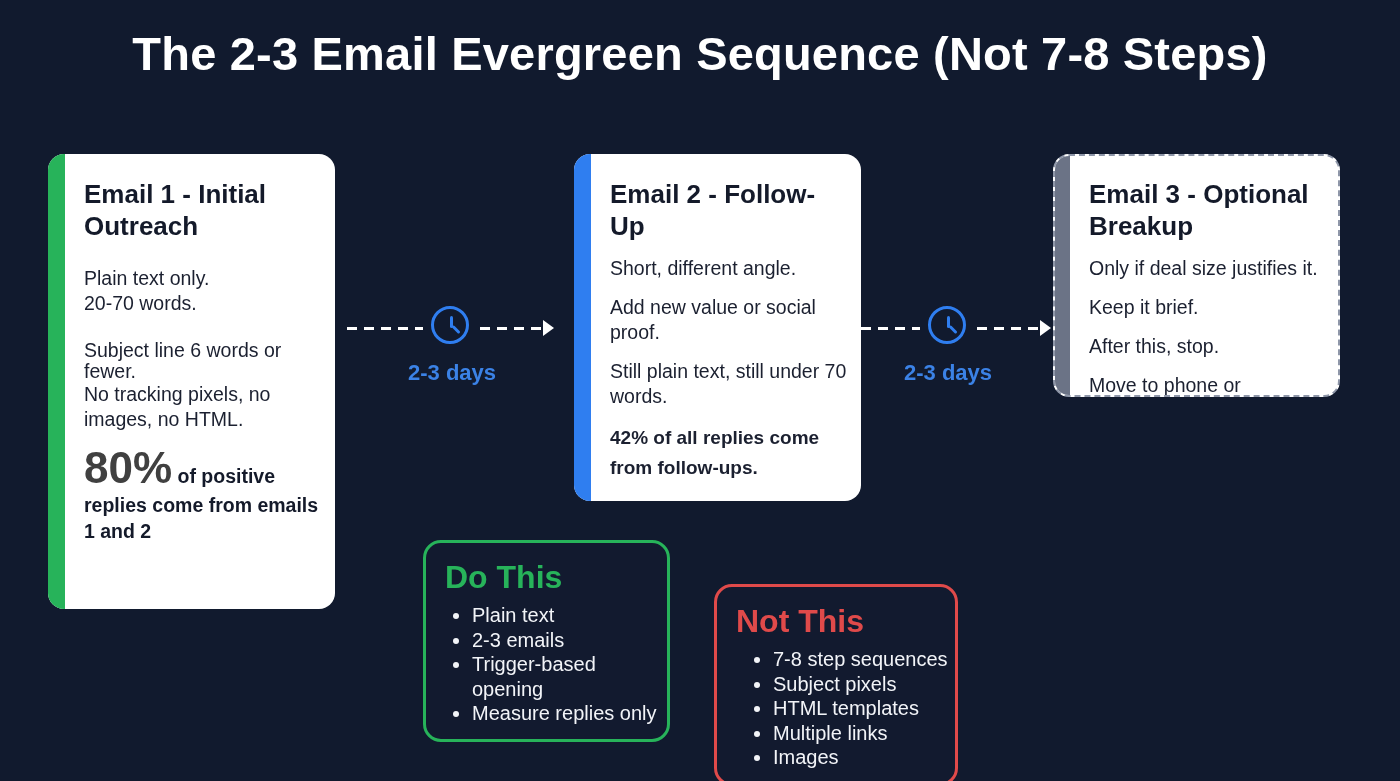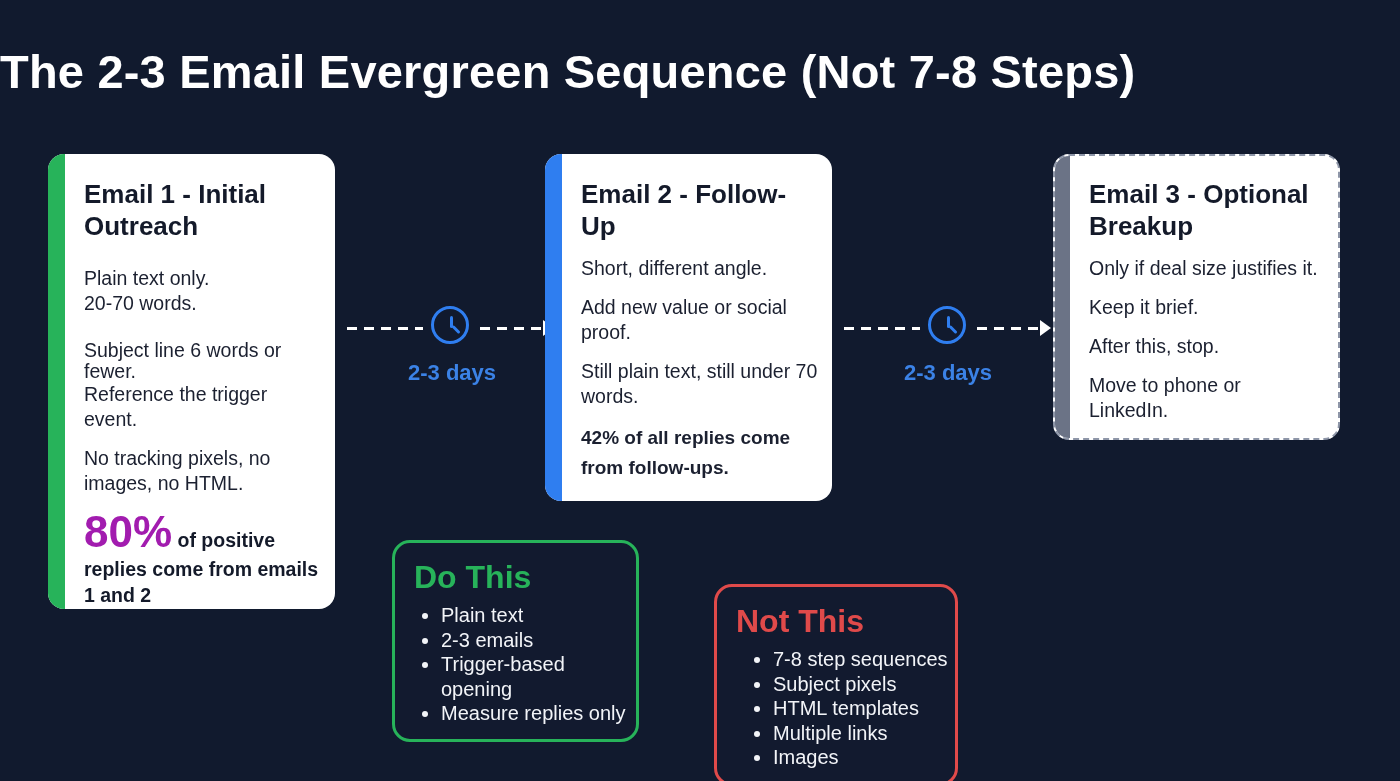--- a/index.html
+++ b/index.html
@@ -3,76 +3,75 @@
 <meta charset="utf-8">
 <style>
   html, body { margin:0; padding:0; }
   body {
     width:1400px; height:781px; overflow:hidden;
     background:#111a2e;
     font-family:"Liberation Sans", "DejaVu Sans", sans-serif;
     position:relative; color:#fff;
   }
   .title {
-    position:absolute; top:44px; left:0; width:1400px; text-align:left;
+    position:absolute; top:26px; left:0; width:1400px; text-align:center;
     font-size:47px; font-weight:bold; color:#ffffff; letter-spacing:0.2px;
   }
   .card {
     position:absolute; top:154px; background:#ffffff; border-radius:16px;
     overflow:hidden; color:#141a2a; box-sizing:border-box;
   }
   .card .bar { position:absolute; left:0; top:0; bottom:0; width:17px; }
   .card .inner { position:absolute; left:36px; right:14px; top:24px; }
   .card h2 { margin:0 0 14px 0; font-size:26px; line-height:32px; font-weight:bold; color:#141a2a; }
   .card p { margin:0 0 14px 0; font-size:19.5px; line-height:25px; color:#1b2030; }
   .card p.tight { margin-bottom:0;margin-top:24px; }
   .card p.bold { font-weight:bold; font-size:19px; line-height:30px; }
   #card1 { left:48px; width:287px; height:455px; }
   #card1 .bar { background:#27b35a; }
-  #card2 { left:545px; width:287px; height:347px; }
+  #card2 { left:574px; width:287px; height:347px; }
   #card2 .bar { background:#2f7ef0; }
-  #card3 { left:1053px; width:287px; height:286px; border:2px dashed #8e96a8; }
+  #card3 { left:1053px; width:287px; height:243px; border:2px dashed #8e96a8; }
   #card3 .bar { background:#6b7386; width:15px; }
   #card3 .inner { left:34px; top:22px; }
-  .big-pct { font-size:44px; font-weight:bold; color:#a21caf; line-height:44px;text-align:right; }
+  .big-pct { font-size:44px; font-weight:bold; color:#404040; line-height:44px;text-align:right; }
   .pct-line { font-size:19.5px; font-weight:bold; line-height:26px; }
   .connector { position:absolute; top:306px; height:44px; }
   .dash { position:absolute; top:21px; height:3px;
     background-image:linear-gradient(90deg,#ffffff 0 10px,transparent 10px 17px);
     background-size:17px 3px; }
   .arrowhead { position:absolute; top:14px; width:0; height:0;
     border-top:8px solid transparent; border-bottom:8px solid transparent; border-left:11px solid #ffffff; }
   .clock { position:absolute; top:0; width:38px; height:38px; border:3px solid #2f7ef0;
     border-radius:50%; box-sizing:border-box; }
   .clock .h1 { position:absolute; left:16px; top:7px; width:3px; height:12px; background:#2f7ef0; border-radius:2px; }
   .clock .h2 { position:absolute; left:17px; top:17px; width:3px; height:10px; background:#2f7ef0; border-radius:2px; transform:rotate(-45deg); transform-origin:top center; }
   .days { position:absolute; top:360px; width:140px; text-align:center; font-size:22px; font-weight:bold; color:#3b82e6; }
   .box { position:absolute; top:540px; height:202px; border-radius:18px; border:3px solid; box-sizing:border-box; background:#121a2f; }
   .box h3 { margin:0; position:absolute; left:19px; top:16px; font-size:32px; font-weight:bold; }
   .box ul { position:absolute; left:26px; top:60px; margin:0; padding:0 0 0 20px; font-size:20px; line-height:24.5px; color:#f2f4f8; }
   .box li { margin:0; }
-  #do-box { left:392px; width:247px; border-color:#27b35a; }
+  #do-box { left:423px; width:247px; border-color:#27b35a; }
   #do-box h3 { color:#27b35a; }
   #not-box { left:714px; width:244px; border-color:#e04a4a;margin-top:44px; }
   #not-box h3 { color:#e04a4a; }
   #not-box ul { left:36px; }
 </style>
 </head>
 <body>
 
 <div class="title">The 2-3 Email Evergreen Sequence (Not 7-8 Steps)</div>
 
 <div class="card" id="card1">
   <div class="bar"></div>
   <div class="inner">
     <h2>Email 1 - Initial Outreach</h2>
     <p class="tight">Plain text only.</p>
     <p>20-70 words.</p>
     <p class="tight" style="line-height:21px;">Subject line 6 words or fewer.</p>
-    <p>Reference the trigger event.</p>
     <p>No tracking pixels, no images, no HTML.</p>
     <div class="pct-line">
       <span class="big-pct">80%</span>
       <span>of positive</span>
     </div>
     <div class="pct-line" style="margin-top:2px;">replies come from emails 1 and 2</div>
   </div>
 </div>
 
 <div class="connector" style="left:347px; width:210px;">

